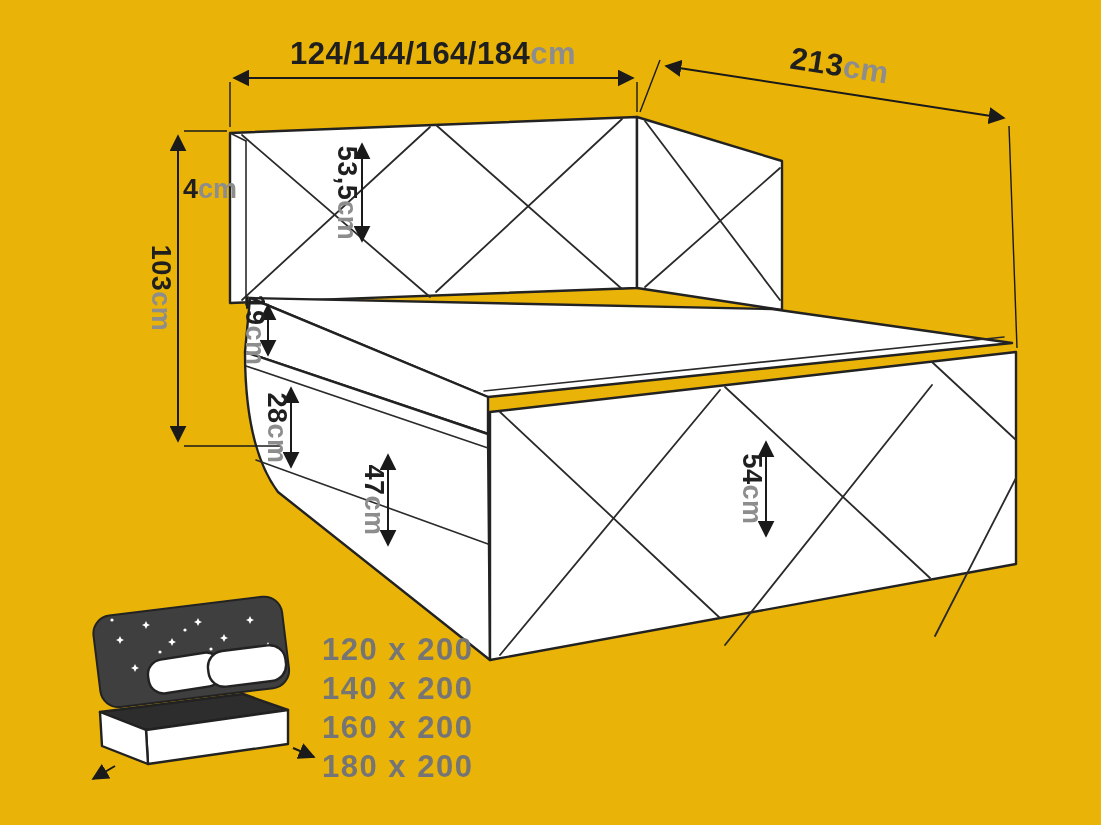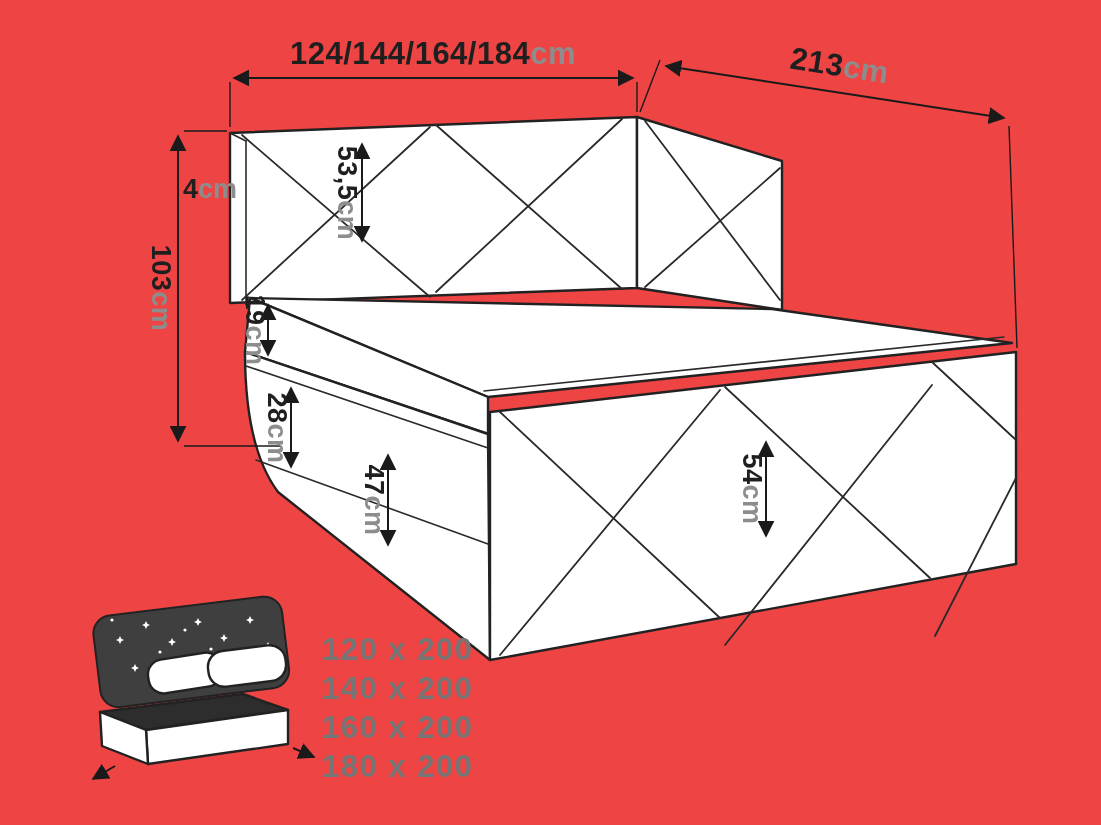--- a/index.html
+++ b/index.html
@@ -1,16 +1,16 @@
 <!DOCTYPE html>
 <html><head>
 <meta charset="utf-8">
 <style>
   html,body{margin:0;padding:0;background:#ffffff;}
-  #stage{position:relative;width:1101px;height:825px;background:#ef4444;overflow:hidden;}
+  #stage{position:relative;width:1101px;height:825px;background:#eab308;overflow:hidden;}
   svg text{font-family:"Liberation Sans",sans-serif;font-weight:bold;fill:#1f1f1f;}
   .dim{font-size:31px;letter-spacing:.5px;}
   .dimv{font-size:27px;letter-spacing:.5px;}
   .dims{font-size:27px;}
   .unit{fill:#8d8d8d;}
   .size{font-size:31px;fill:#757575;letter-spacing:1.5px;}
   .outline{fill:#ffffff;stroke:#222222;stroke-width:2.4;stroke-linejoin:round;stroke-linecap:round;}
   .quilt{stroke:#2a2a2a;stroke-width:1.8;fill:none;stroke-linecap:round;}
   .dimline{stroke:#1a1a1a;stroke-width:2;fill:none;}
   .ext{stroke:#1a1a1a;stroke-width:1.4;fill:none;}

